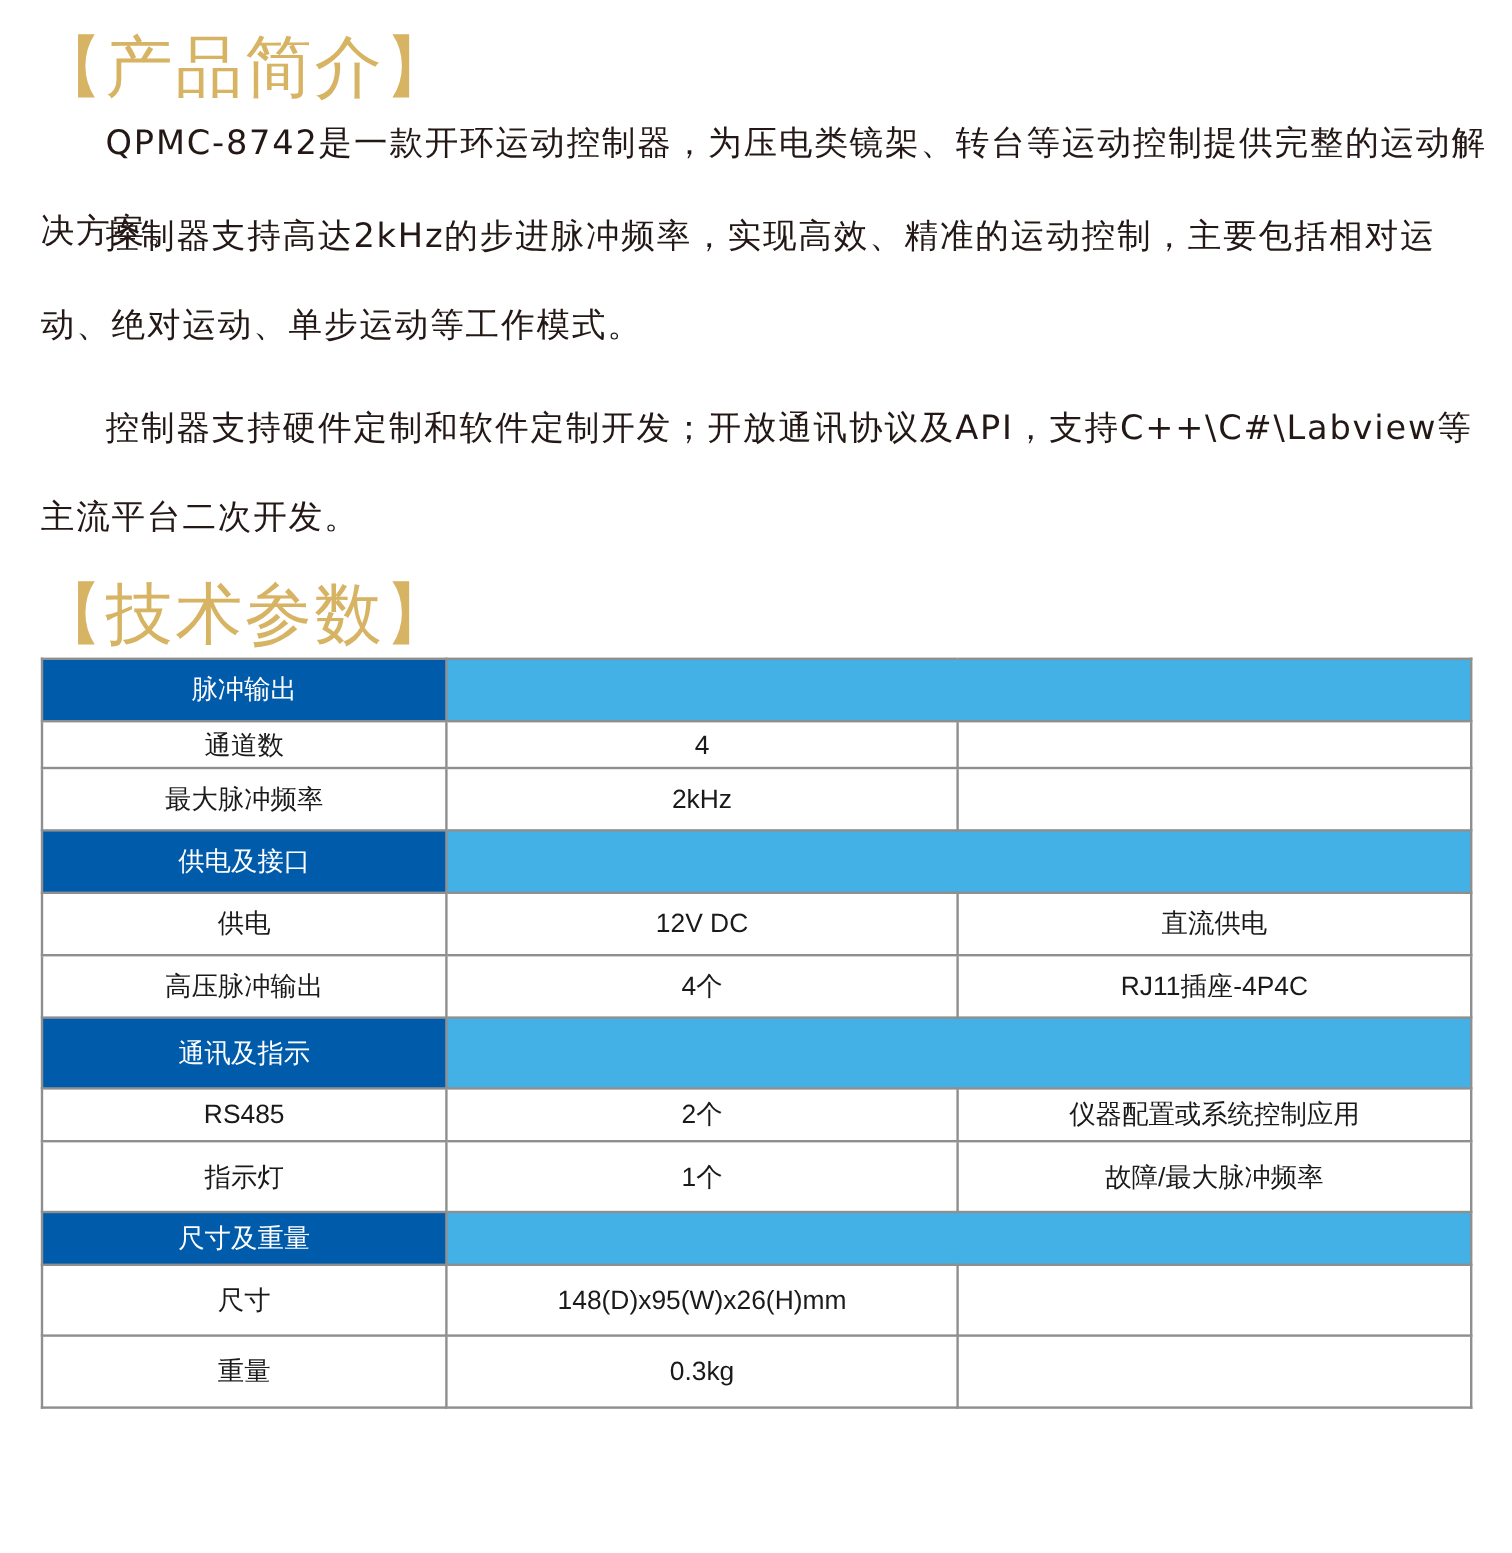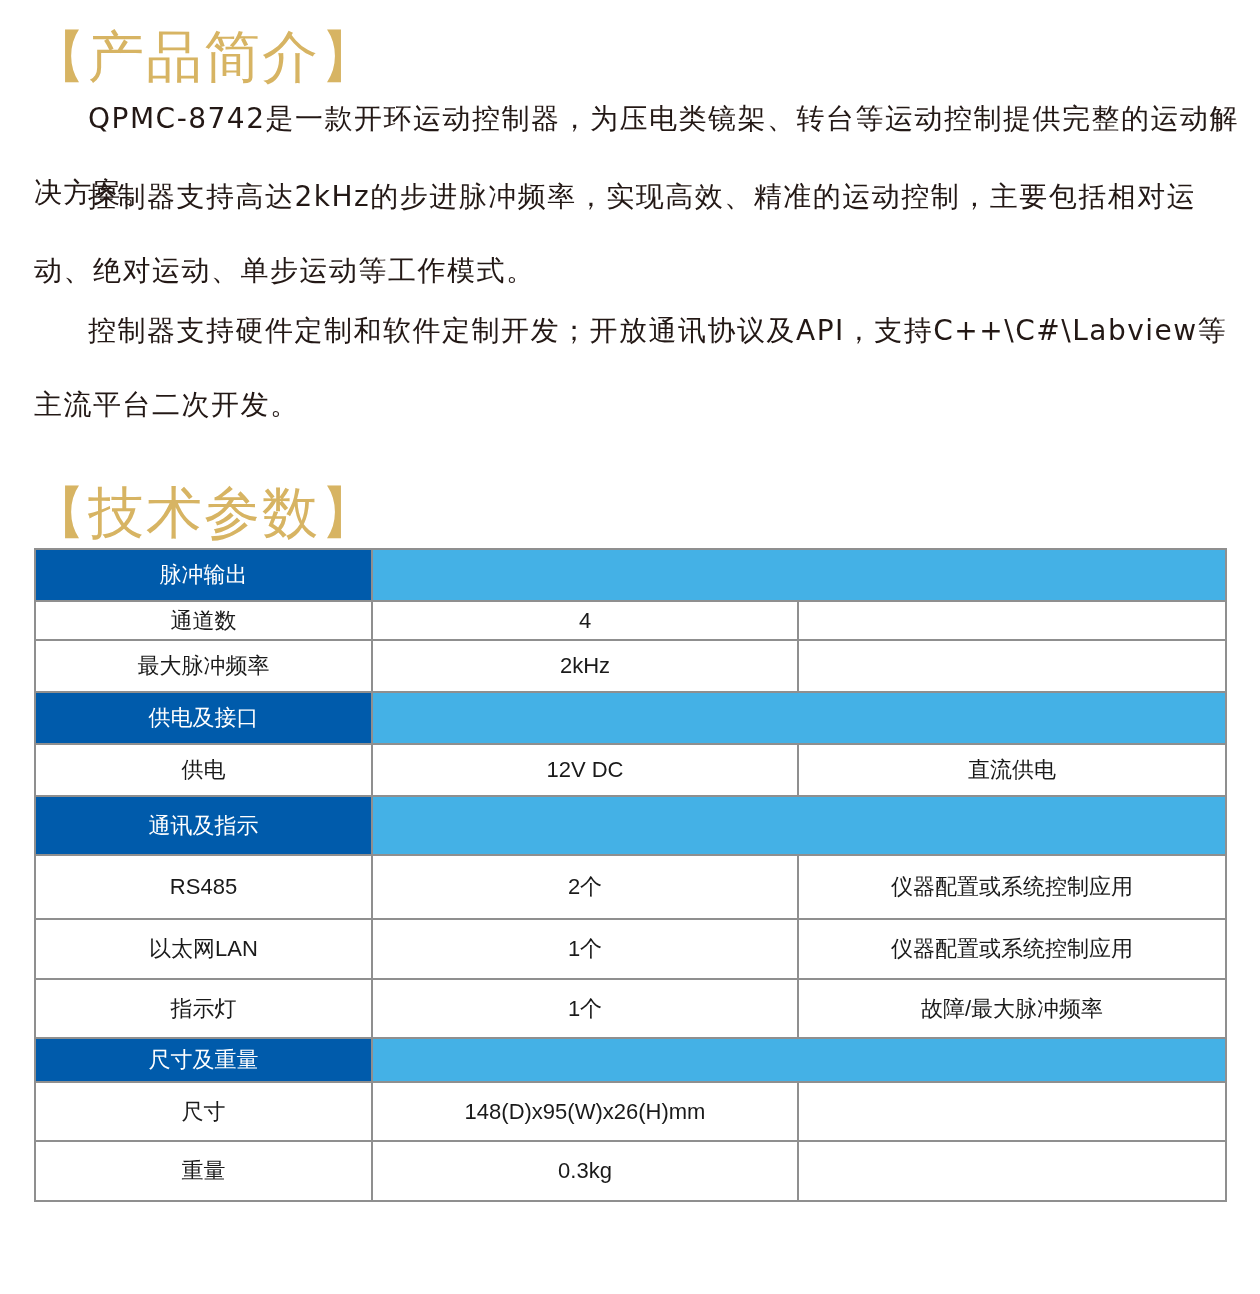--- a/index.html
+++ b/index.html
@@ -17,21 +17,21 @@
   td.cat { background:#005bab; color:#ffffff !important; }
   td.cat-fill { background:#44b1e6; }
 </style>
 </head>
 <body>
 
 <div class="section-title" style="top:32px;">【产品简介】</div>
 
 <div class="para" style="top:82px;"><span class="indent"></span><span>QPMC-8742是一款开环运动控制器，为压电类镜架、转台等运动控制提供完整的运动解决方案。</span></div>
 <div class="para" style="top:160px;"><span class="indent"></span><span>控制器支持高达2kHz的步进脉冲频率，实现高效、精准的运动控制，主要包括相对运动、绝对运动、单步运动等工作模式。</span></div>
-<div class="para" style="top:294px;"><span class="indent"></span><span>控制器支持硬件定制和软件定制开发；开放通讯协议及API，支持C++\C#\Labview等主流平台二次开发。</span></div>
+<div class="para" style="top:320px;"><span class="indent"></span><span>控制器支持硬件定制和软件定制开发；开放通讯协议及API，支持C++\C#\Labview等主流平台二次开发。</span></div>
 
 <div class="section-title" style="top:488px;">【技术参数】</div>
 
 <table class="spec">
   <colgroup>
       <col style="width:337px">
       <col style="width:426px">
       <col style="width:428px">
     </colgroup>
   <tbody>
@@ -52,33 +52,33 @@
 
     <tr style="height:52px">
       <td class="cat">供电及接口</td>
       <td class="cat-fill" colspan="2"></td>
     </tr>
     <tr style="height:52px">
       <td>供电</td>
       <td>12V DC</td>
       <td>直流供电</td>
     </tr>
+    <tr style="height:52px">
+      <td>高压脉冲输出</td>
+      <td>4个</td>
+      <td>RJ11插座-4P4C</td>
+    </tr>
 
     <tr style="height:59px">
       <td class="cat">通讯及指示</td>
       <td class="cat-fill" colspan="2"></td>
     </tr>
-    <tr style="height:64px">
+    <tr style="height:44px">
       <td>RS485</td>
       <td>2个</td>
-      <td>仪器配置或系统控制应用</td>
-    </tr>
-    <tr style="height:60px">
-      <td>以太网LAN</td>
-      <td>1个</td>
       <td>仪器配置或系统控制应用</td>
     </tr>
     <tr style="height:59px">
       <td>指示灯</td>
       <td>1个</td>
       <td>故障/最大脉冲频率</td>
     </tr>
 
     <tr style="height:44px">
       <td class="cat">尺寸及重量</td>

